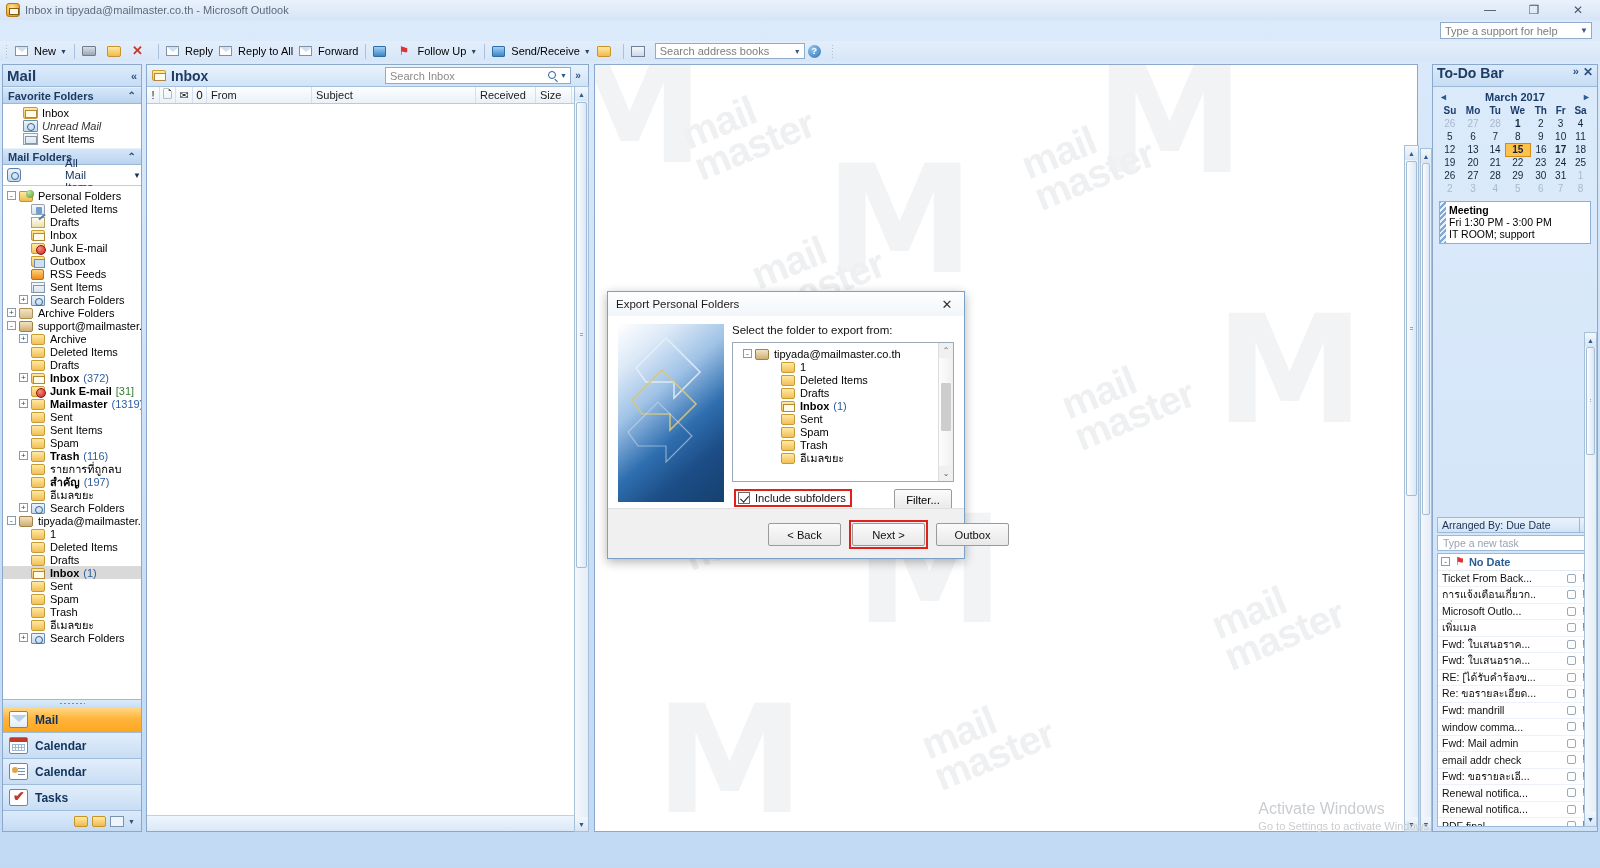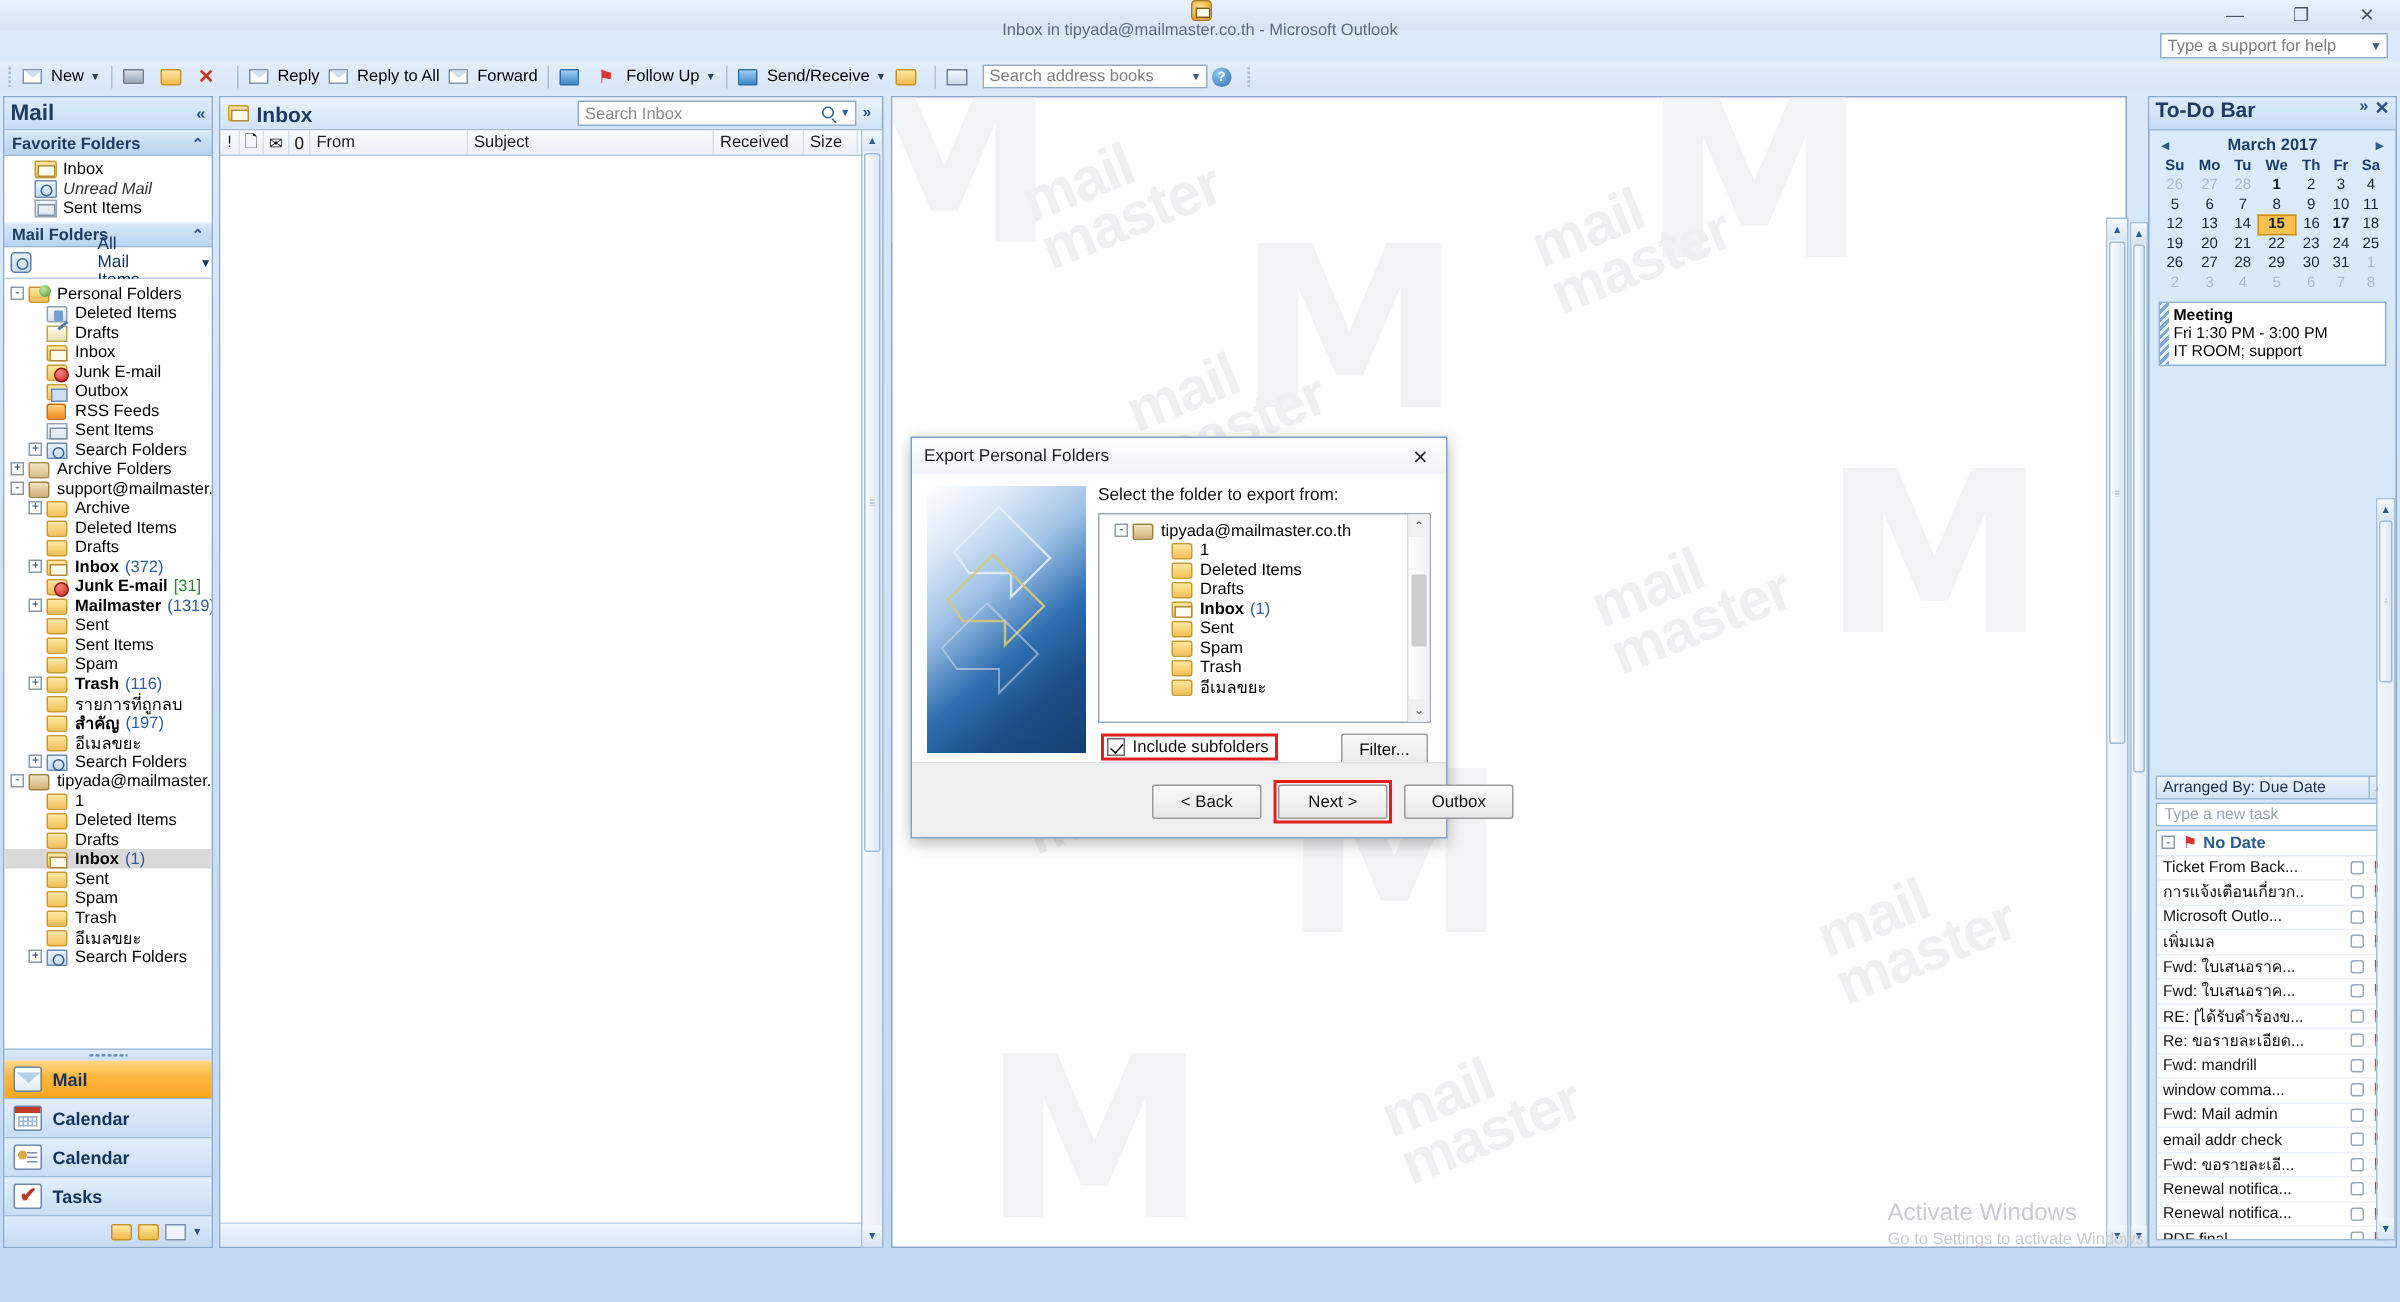--- a/index.html
+++ b/index.html
@@ -15,21 +15,21 @@
   #app {
     position: relative;
     width: 1600px; height: 868px;
     background: linear-gradient(180deg, #dcebfb 0%, #cfe2f7 40%, #c2d9f4 100%);
   }
 
   
   .titlebar {
     position: absolute; left: 0; top: 0; width: 1600px; height: 20px;
     background: linear-gradient(180deg,#e9f2fc 0%, #dfeaf8 60%, #d6e4f6 100%);
-    display: flex; align-items: center; flex-direction: column;
+    display: flex; align-items: center;
   }
   .title-ico {
     width: 14px; height: 14px; margin: 0 5px 0 6px;
     background: radial-gradient(circle at 40% 35%, #ffe9a8 0%, #f0b23a 60%, #c8851c 100%);
     border: 1px solid #b07a19; border-radius: 3px; position: relative;
     flex: none;
   }
   .title-ico:after {
     content: ""; position: absolute; left: 2px; top: 4px; width: 8px; height: 5px;
     border: 1px solid #8a5d10; background: #fff9e5;

